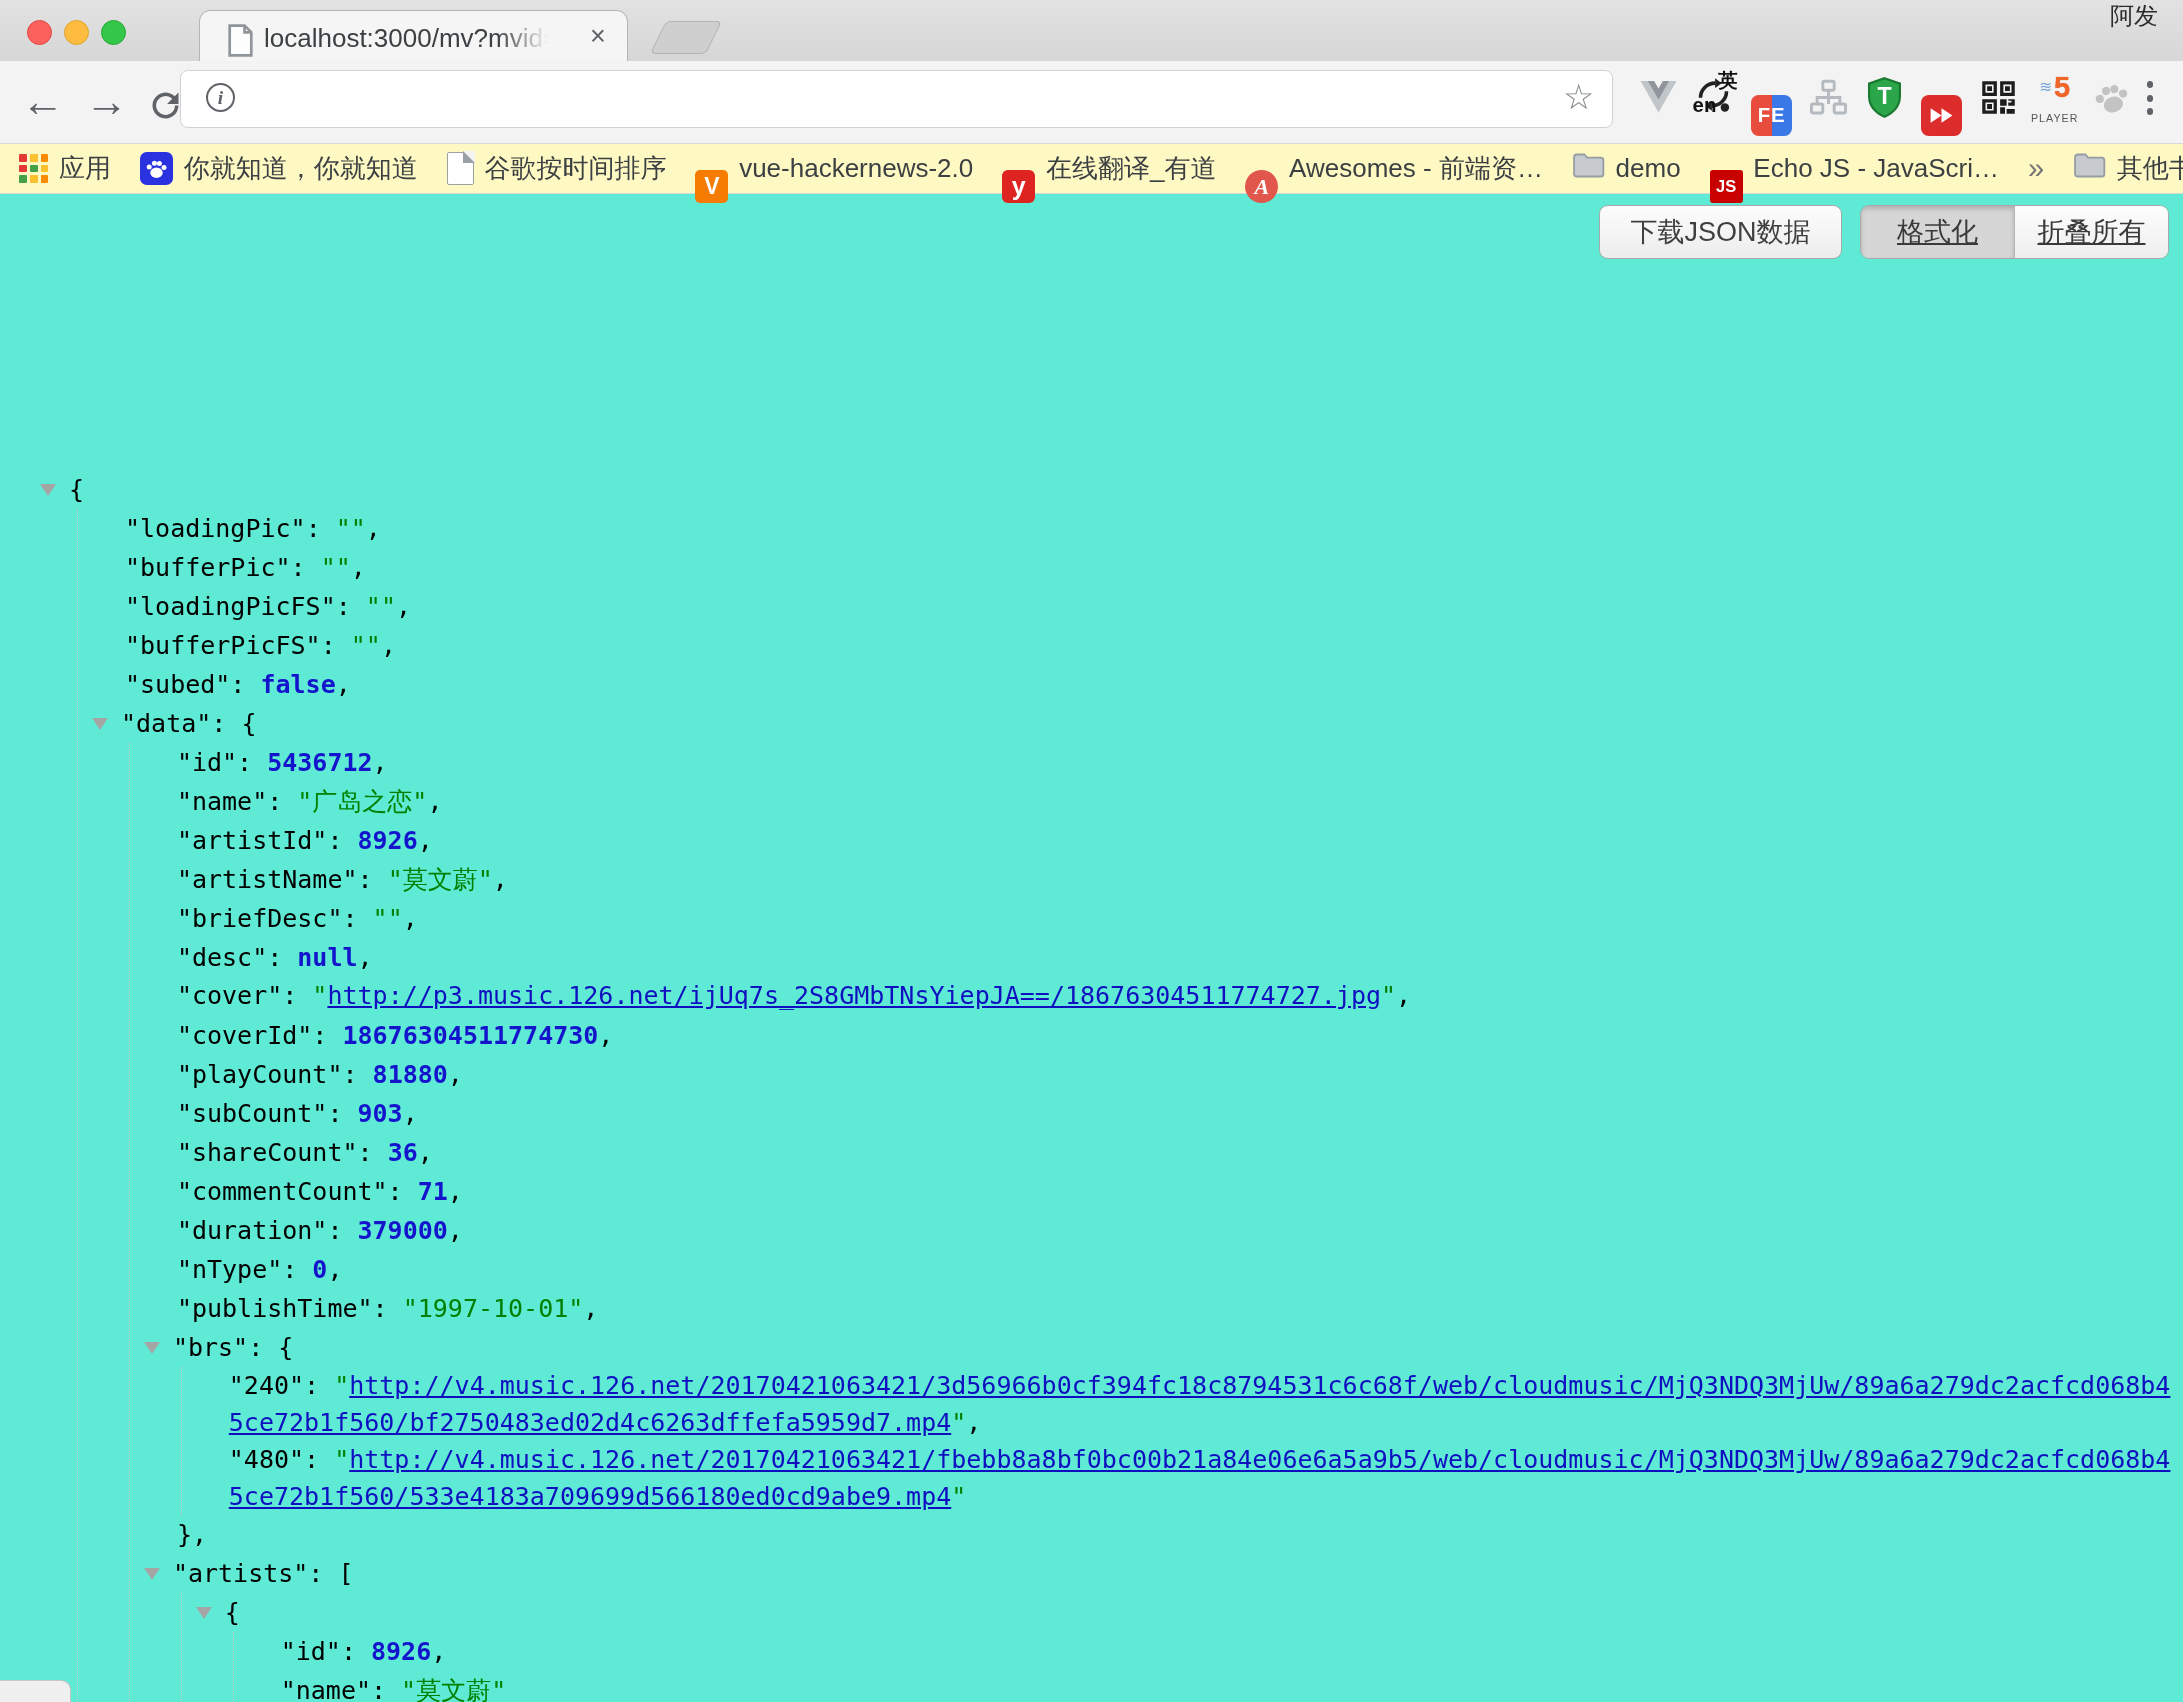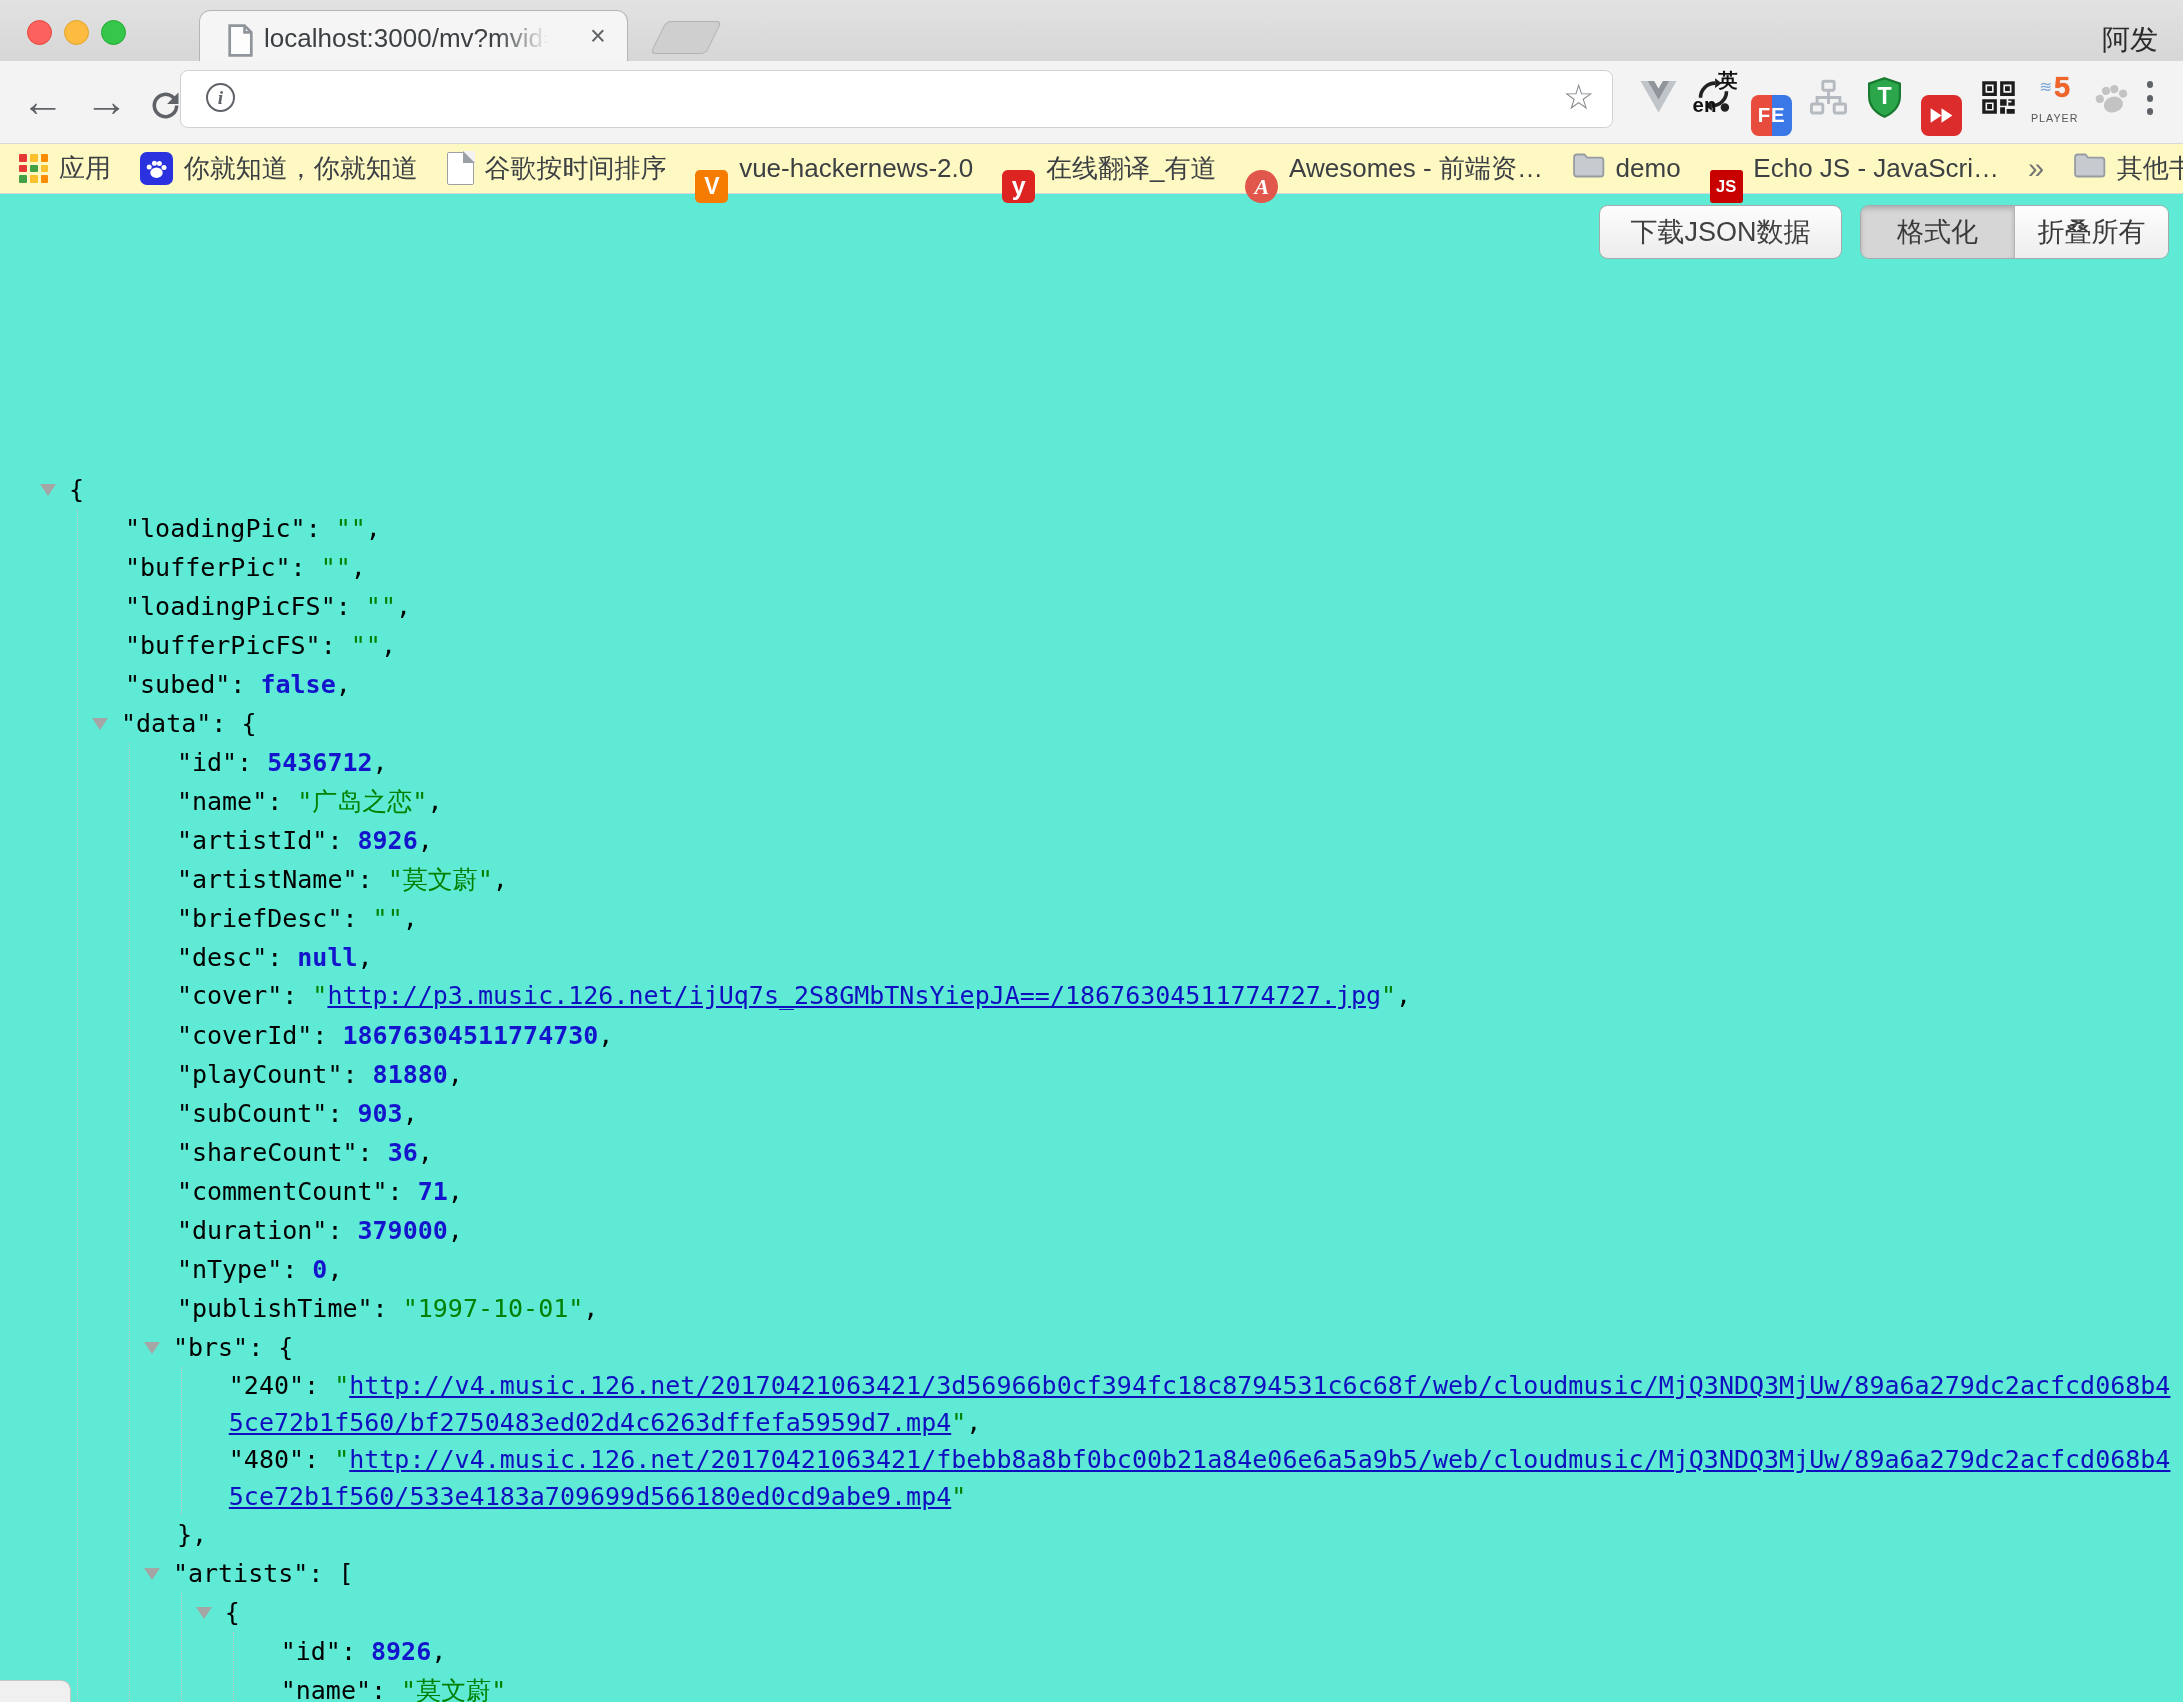--- a/index.html
+++ b/index.html
@@ -33,21 +33,21 @@
   .tab-fade{position:absolute;left:297px;top:5.8px;width:68px;height:43px;
     background:linear-gradient(90deg,rgba(245,245,245,0),#f5f5f5 75%);}
   .tab-close{
     position:absolute;right:21.3px;top:11.6px;font-size:27px;color:#5f6368;line-height:29px;
   }
   .newtab-btn{
     position:absolute;left:658px;top:21.3px;width:54px;height:31px;
     background:#cfcfcf;border:1.9px solid #b3b3b3;border-radius:4.9px;
     transform:skewX(-26deg);z-index:2;
   }
-  .profile-name{position:absolute;right:25px;top:21px;font-size:28px;color:#2b2b2b;}
+  .profile-name{position:absolute;right:25px;top:0;font-size:24px;color:#2b2b2b;}
 
   
   .toolbar{
     position:relative;height:82px;background:#f3f3f3;z-index:4;margin-top:-1.9px;
     border-bottom:1px solid #d9d9d9;
   }
   .nav-ic{position:absolute;top:11.6px;font-size:43px;color:#5f6368;line-height:56px;}
   .nav-back{left:21.3px;}
   .nav-fwd{left:85px;}
   .nav-reload{left:146px;top:21.3px;}
@@ -105,21 +105,21 @@
   .btn{
     position:absolute;height:52px;background:linear-gradient(#fdfdfd,#ececec);
     border:1.9px solid #a9a9a9;border-radius:8.7px;font-size:27px;color:#404040;
     display:flex;align-items:center;justify-content:center;
   }
   .btn-download{left:1599px;top:10.7px;width:241px;}
   .btn-group{
     position:absolute;left:1860px;top:10.7px;width:307px;height:52px;display:flex;
     border:1.9px solid #a9a9a9;border-radius:8.7px;overflow:hidden;
   }
-  .seg{flex:1;display:flex;align-items:center;justify-content:center;font-size:27px;color:#3a3a3a;}
+  .seg{flex:1;display:flex;align-items:center;justify-content:center;font-size:27px;color:#3a3a3a;text-decoration:underline;}
   .seg-active{background:#d6d6d6;box-shadow:inset 0 2.9px 5.8px rgba(0,0,0,.18);}
   .seg-plain{background:linear-gradient(#fdfdfd,#eeeeee);border-left:1.9px solid #b5b5b5;}
 
   
   .json-root{
     position:absolute;left:0;top:0;right:0;padding:276px 11.6px 0 0;
     font-family:"DejaVu Sans Mono",monospace;font-size:25px;color:#000;
   }
   .jline{line-height:39px;min-height:39px;word-break:break-all;}
   .jline.haslink{line-height:37px;}

